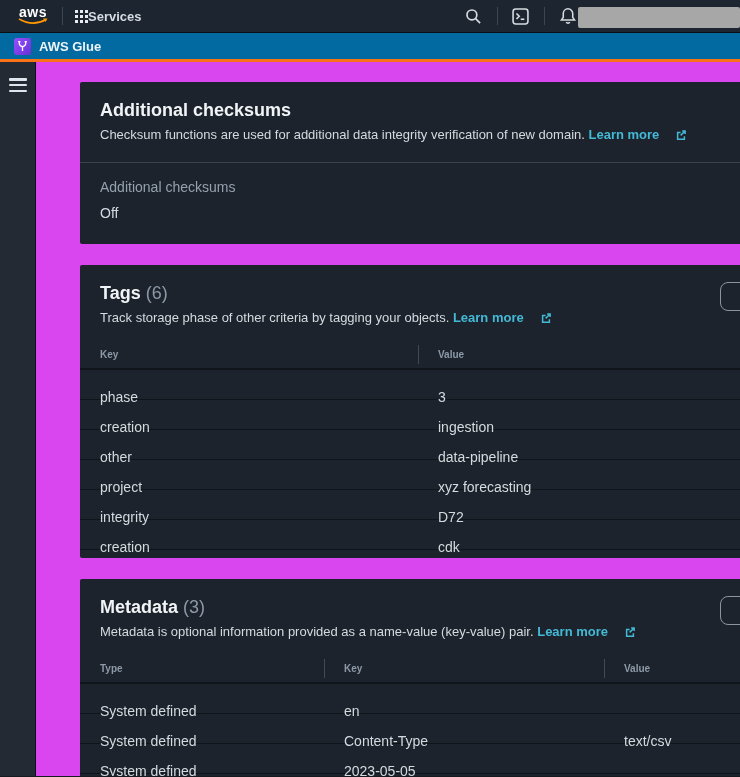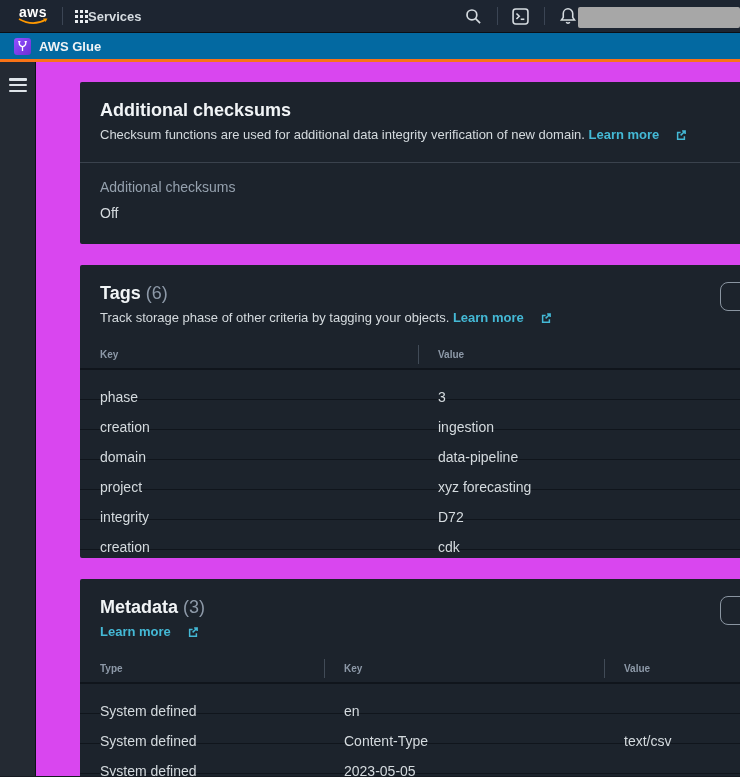--- a/index.html
+++ b/index.html
@@ -198,21 +198,21 @@
         <div>
             <div class="trow cols-2">
               <div class="tcell">phase</div>
               <div class="tcell">3</div>
             </div>
             <div class="trow cols-2">
               <div class="tcell">creation</div>
               <div class="tcell">ingestion</div>
             </div>
             <div class="trow cols-2">
-              <div class="tcell">domain</div>
+              <div class="tcell">other</div>
               <div class="tcell">data-pipeline</div>
             </div>
             <div class="trow cols-2">
               <div class="tcell">project</div>
               <div class="tcell">xyz forecasting</div>
             </div>
             <div class="trow cols-2">
               <div class="tcell">integrity</div>
               <div class="tcell">D72</div>
             </div>
@@ -223,20 +223,21 @@
           </div>
         <div class="table-bottom-pad"></div>
       </div>
     </section>
 
     <section class="card">
       <button class="partial-btn"></button>
       <div class="card-head">
         <h2><span>Metadata</span> <span class="count">(3)</span></h2>
         <p class="desc">
+          <span>Metadata is optional information provided as a name-value (key-value) pair.</span>
           <a class="learn-more">
             <span>Learn more</span>
             <svg class="ext-icon" width="12" height="12" viewBox="0 0 16 16">
               <path d="M2.5 3.5 h5 v2 h-3 v7 h7 v-3 h2 v5 h-11 z" fill="#44b9d6"></path>
               <path d="M9.5 1.5 h5 v5 h-2 V4.9 l-4.3 4.3 -1.4 -1.4 L11.1 3.5 H9.5 z" fill="#44b9d6"></path>
             </svg>
           </a>
         </p>
       </div>
       <div class="table">

